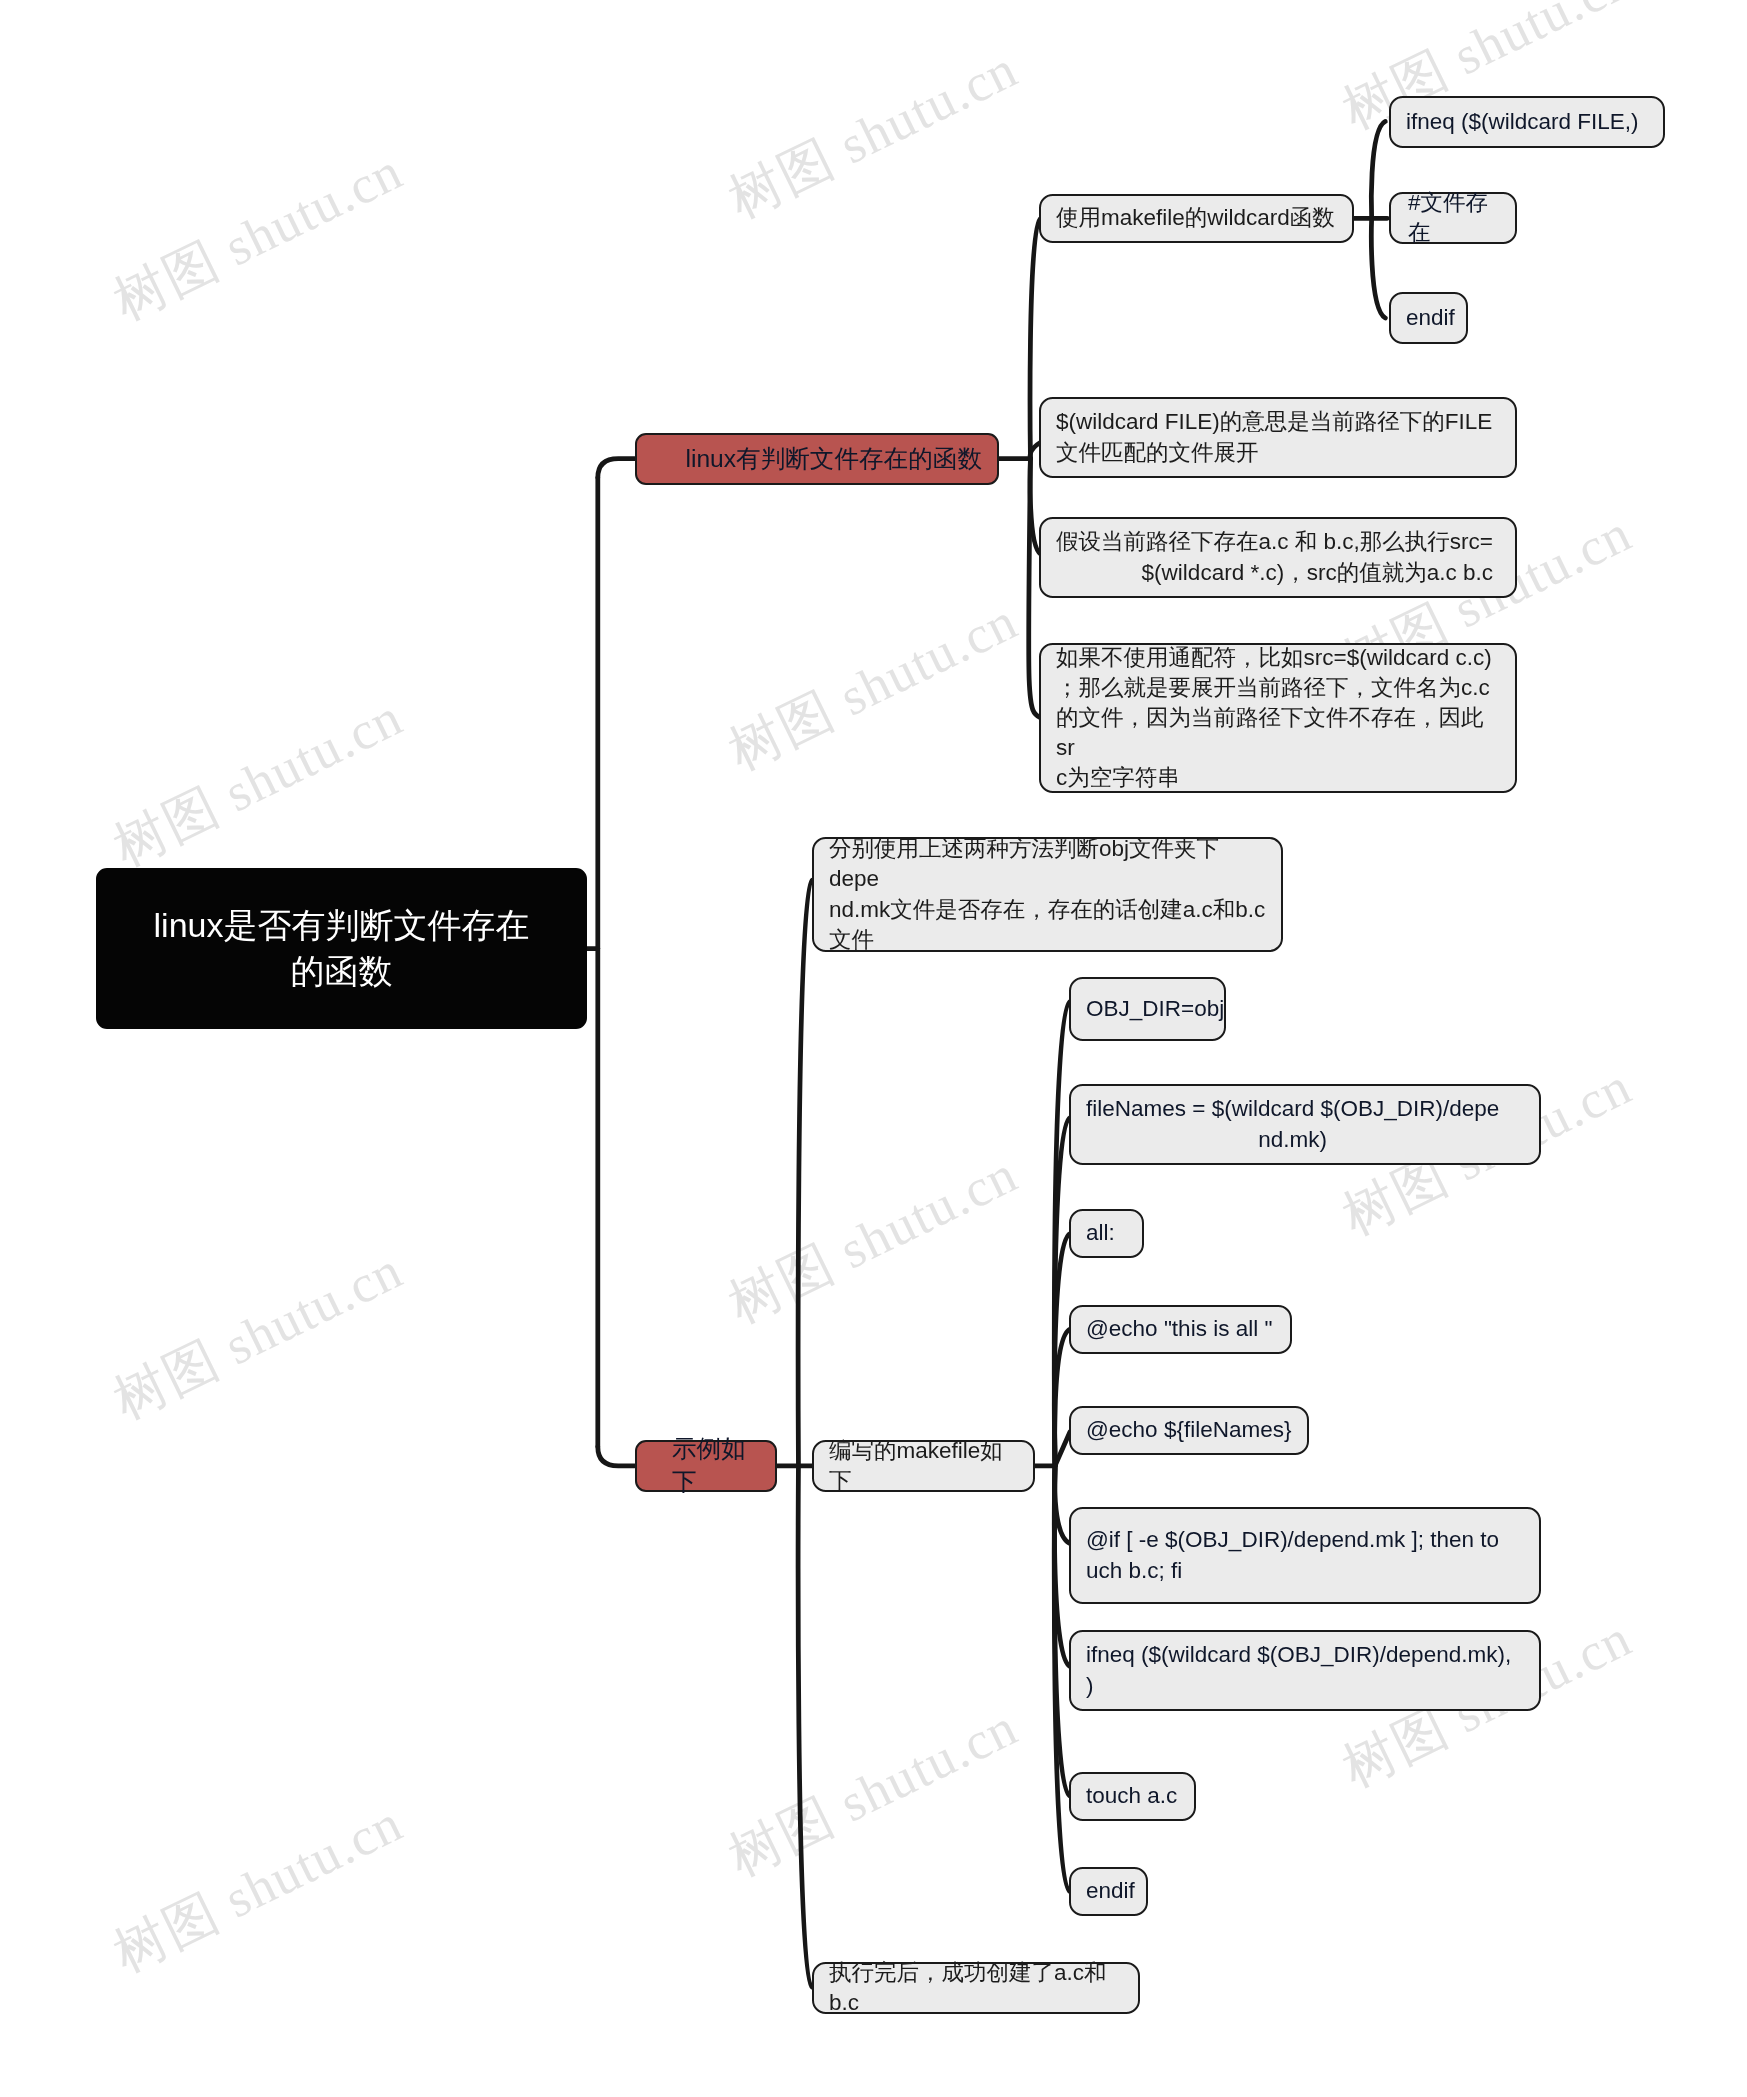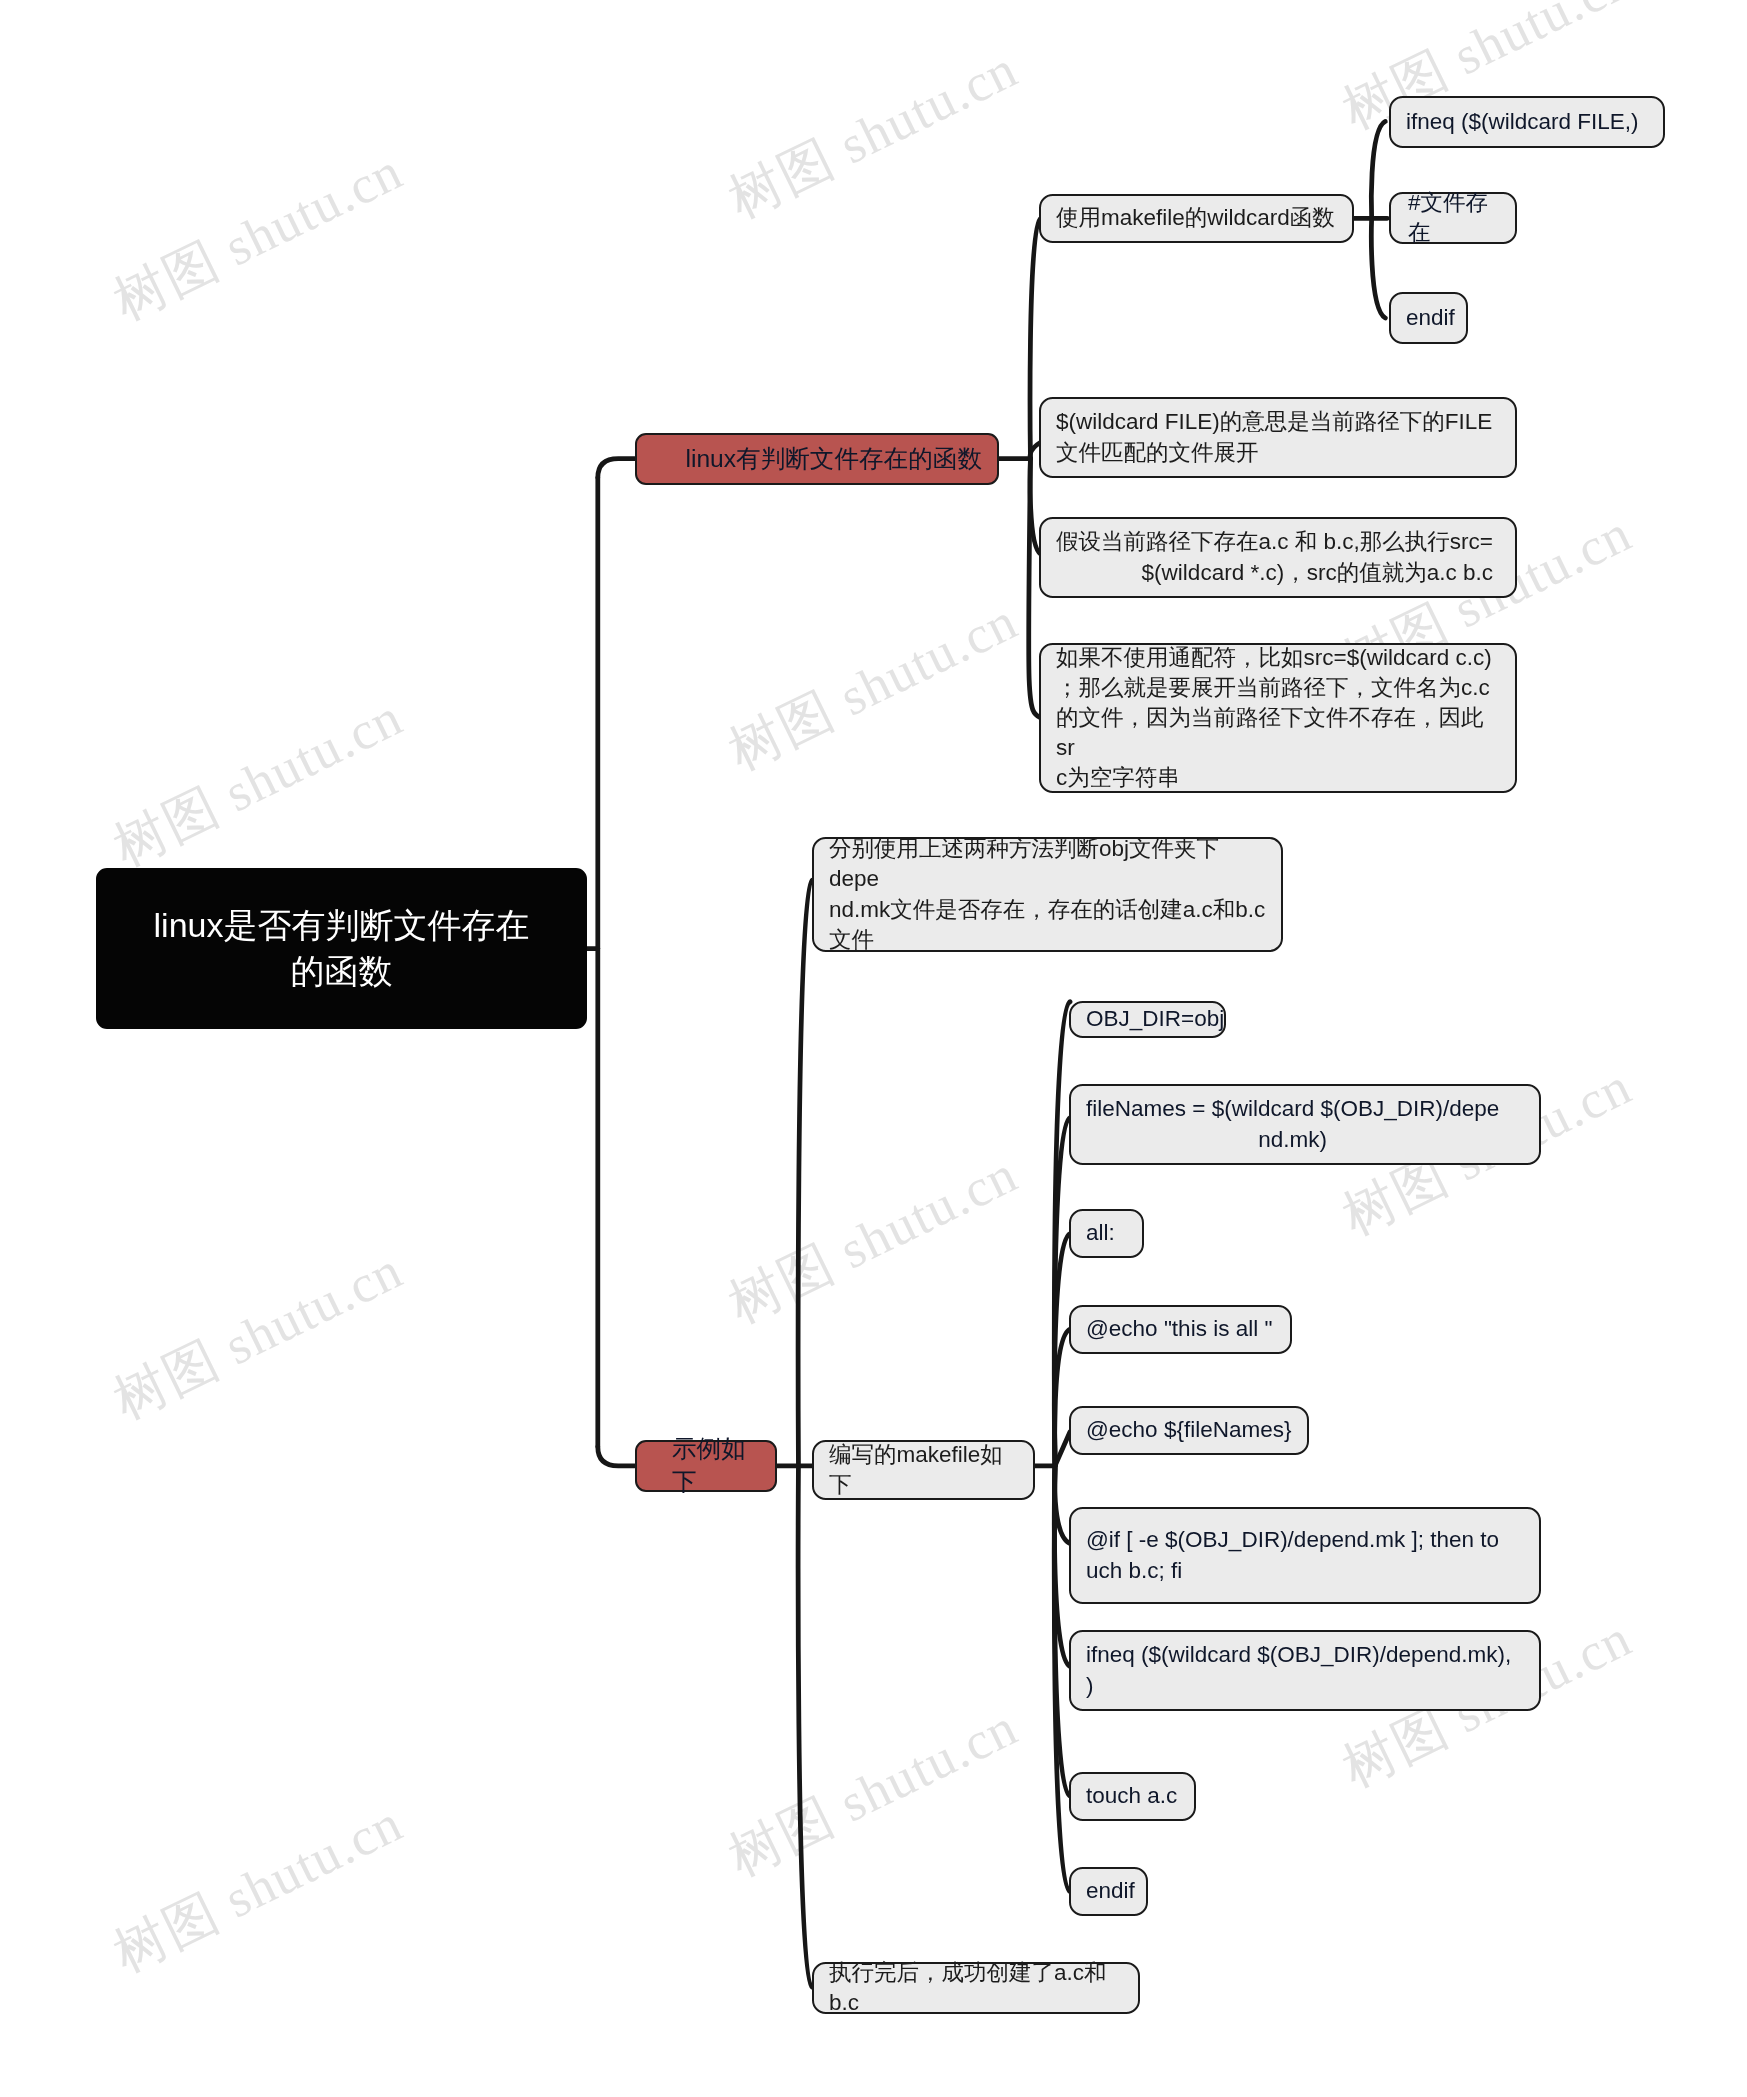--- a/index.html
+++ b/index.html
@@ -146,29 +146,29 @@
   <div class="node topic" style="left:635px; top:1440px; width:142px; height:52px;padding-left:35px;">
     <span class="txt">示例如下</span>
   </div>
 
   <div class="node sub" style="left:812px; top:837px; width:471px; height:115px;">
     <span class="txt">分别使用上述两种方法判断obj文件夹下depe
 nd.mk文件是否存在，存在的话创建a.c和b.c
 文件</span>
   </div>
 
-  <div class="node sub" style="left:812px; top:1440px; width:223px; height:60px;">
+  <div class="node sub" style="left:812px; top:1440px; width:223px; height:52px;">
     <span class="txt">编写的makefile如下</span>
   </div>
 
   <div class="node sub" style="left:812px; top:1962px; width:328px; height:52px;">
     <span class="txt">执行完后，成功创建了a.c和b.c</span>
   </div>
 
-  <div class="node leaf" style="left:1069px; top:977px; width:157px; height:37px;margin-top:24px;">
+  <div class="node leaf" style="left:1069px; top:977px; width:157px; height:64px;">
     <span class="txt">OBJ_DIR=obj</span>
   </div>
 
   <div class="node leaf" style="left:1069px; top:1084px; width:472px; height:81px;text-align:center;">
     <span class="txt">fileNames = $(wildcard $(OBJ_DIR)/depe
 nd.mk)</span>
   </div>
 
   <div class="node leaf" style="left:1069px; top:1209px; width:75px; height:49px;">
     <span class="txt">all:</span>

